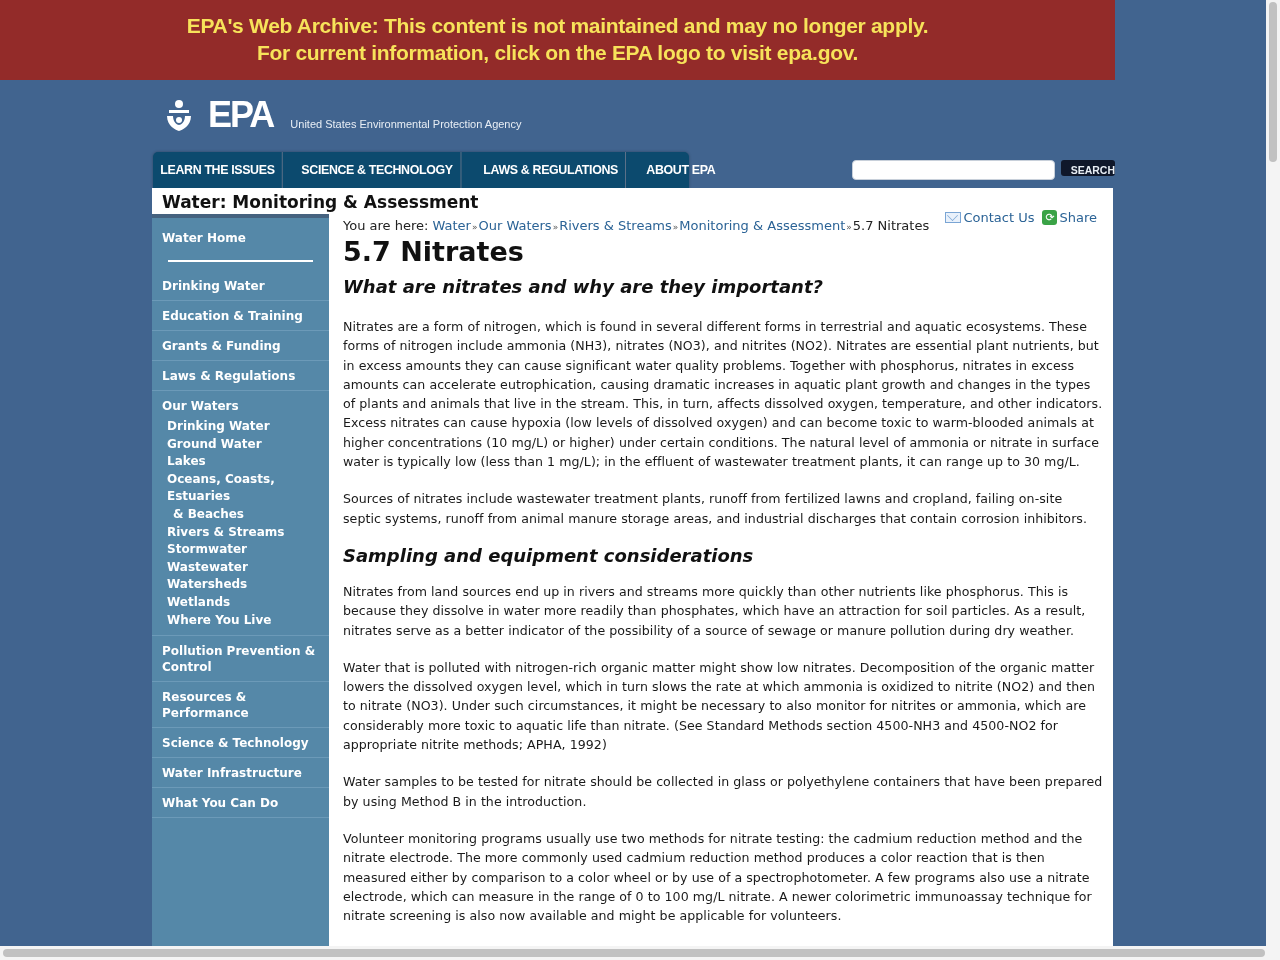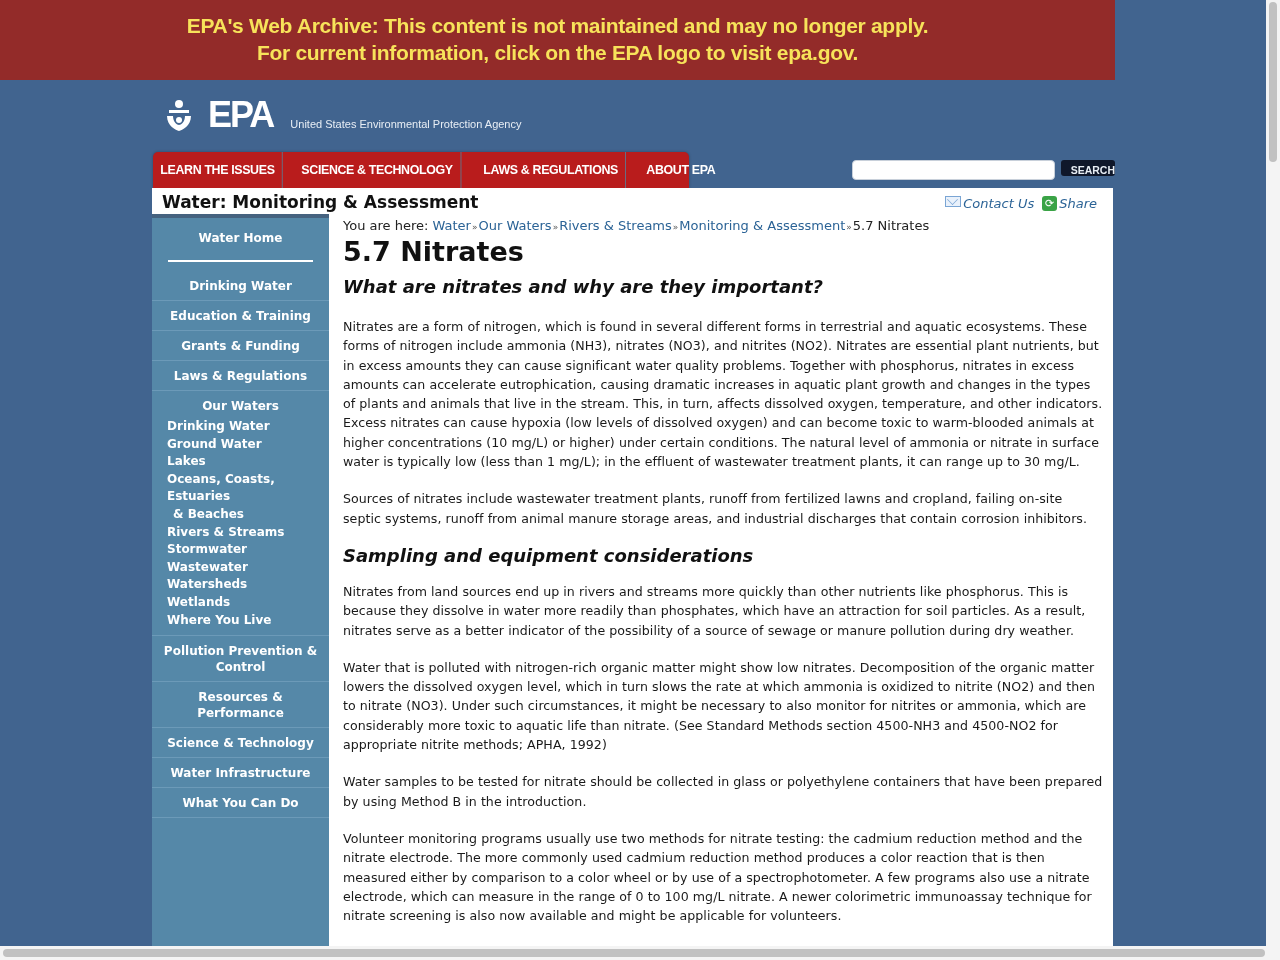--- a/index.html
+++ b/index.html
@@ -2,34 +2,34 @@
 <html><head>
 <meta charset="utf-8">
 <style>
   html, body { margin:0; padding:0; }
   body { width:1280px; height:960px; overflow:hidden; background:#41648f; position:relative; font-family:"DejaVu Sans", sans-serif; }
   .archive-banner { position:absolute; left:0; top:0; width:1115px; height:80px; background:#932b29; color:#f7e35a; text-align:center; font-family:"Liberation Sans", sans-serif; font-weight:bold; font-size:21px; line-height:27px; padding-top:12px; box-sizing:border-box; letter-spacing:-0.3px; }
   .logo { position:absolute; left:164px; top:98px; display:flex; align-items:flex-end; color:#fff;gap:12px; }
   .logo-mark { width:30px; height:34px; position:relative; margin-right:2px; }
   .logo-word { font-family:"Liberation Sans", sans-serif; font-weight:bold; font-size:36px; line-height:34px; letter-spacing:-2px; }
   .logo-sub { font-family:"Liberation Sans", sans-serif; font-size:11px; color:#e8eef5; margin-left:5px; margin-bottom:2px; }
-  .topnav { position:absolute; left:153px; top:152px; height:36px; width:536px; background:#b91c1c; border-radius:5px 5px 0 0; display:flex; box-shadow:0 0 3px rgba(0,0,0,0.3); }
+  .topnav { position:absolute; left:153px; top:152px; height:36px; width:536px; background:#0c4a6e; border-radius:5px 5px 0 0; display:flex; box-shadow:0 0 3px rgba(0,0,0,0.3); }
   .topnav-item { color:#fff; font-family:"Liberation Sans", sans-serif; font-weight:bold; font-size:13.5px; letter-spacing:-0.4px; padding:0 8px; line-height:36px; border-right:1px solid #63748a; white-space:nowrap; transform:scaleX(0.92); transform-origin:left; }
   .topnav-item:last-child { border-right:none; }
   .search-input { position:absolute; left:852px; top:160px; width:203px; height:20px; border-radius:4px; border:1px solid #c8d0da; background:#fff; box-sizing:border-box; }
   .search-button { position:absolute; left:1061px; top:160px; width:54px; height:16px; background:#0f172a; border-radius:3px; color:#e8eef5; font-family:"Liberation Sans", sans-serif; font-weight:bold; font-size:10.5px; line-height:20px; text-align:right; border:none; padding:0; }
   .page { position:absolute; left:152px; top:188px; width:961px; height:949px; background:#fff; }
   .site-title { position:absolute; left:10px; top:4px; font-weight:bold; font-size:17px; color:#111; }
-  .utils { position:absolute; right:16px; top:8px; display:flex; align-items:flex-start; font-size:13px; color:#2b6396;font-style:italic; }
+  .utils { position:absolute; right:16px; top:22px; display:flex; align-items:center; font-size:13px; color:#2b6396; }
   .utils span.link { color:#2b6396; }
   .env-icon { width:16px; height:11px; border:1px solid #7aa5d4; background:#e9f1fb; margin-right:2px; position:relative; box-sizing:border-box; }
   .env-icon:after { content:""; position:absolute; left:1px; top:-3px; width:10px; height:10px; border-right:1px solid #7aa5d4; border-bottom:1px solid #7aa5d4; transform:rotate(45deg) scale(0.7); }
   .share-icon { width:15px; height:15px; background:#3aa346; border-radius:3px; margin:0 2px 0 8px; color:#fff; font-size:11px; line-height:15px; text-align:center; }
   .sidebar { position:absolute; left:0; top:26px; width:177px; height:734px; background:#5588a8; border-top:4px solid #45627f; box-sizing:border-box; }
-  .sb-item { display:block; color:#fff; font-weight:bold; font-size:12px; padding:7px 10px 6px 10px; border-bottom:1px solid #6c9ab8; line-height:16px;text-align:center; }
+  .sb-item { display:block; color:#fff; font-weight:bold; font-size:12px; padding:7px 10px 6px 10px; border-bottom:1px solid #6c9ab8; line-height:16px; }
   .sb-home { padding:12px 10px 6px 10px; border-bottom:none; }
   .sb-rule { height:2px; background:#fff; margin:8px 16px 9px 16px; }
   .sb-sub { display:block; color:#fff; font-weight:bold; font-size:12px; padding:0 10px 0 15px; line-height:17.6px; }
   .sb-sub.indent2 { padding-left:21px; }
   .sb-group { border-bottom:1px solid #6c9ab8; padding-bottom:6px; }
   .sb-group .sb-item { border-bottom:none; padding-bottom:4px; }
   .content { position:absolute; left:191px; top:28px; width:760px; color:#1a1a1a; }
   .breadcrumb { font-size:13px; color:#222; line-height:20px; }
   .breadcrumb a { color:#2b6396; text-decoration:none; }
   .bc-sep { font-size:9px; color:#555; margin:0 1px; }

